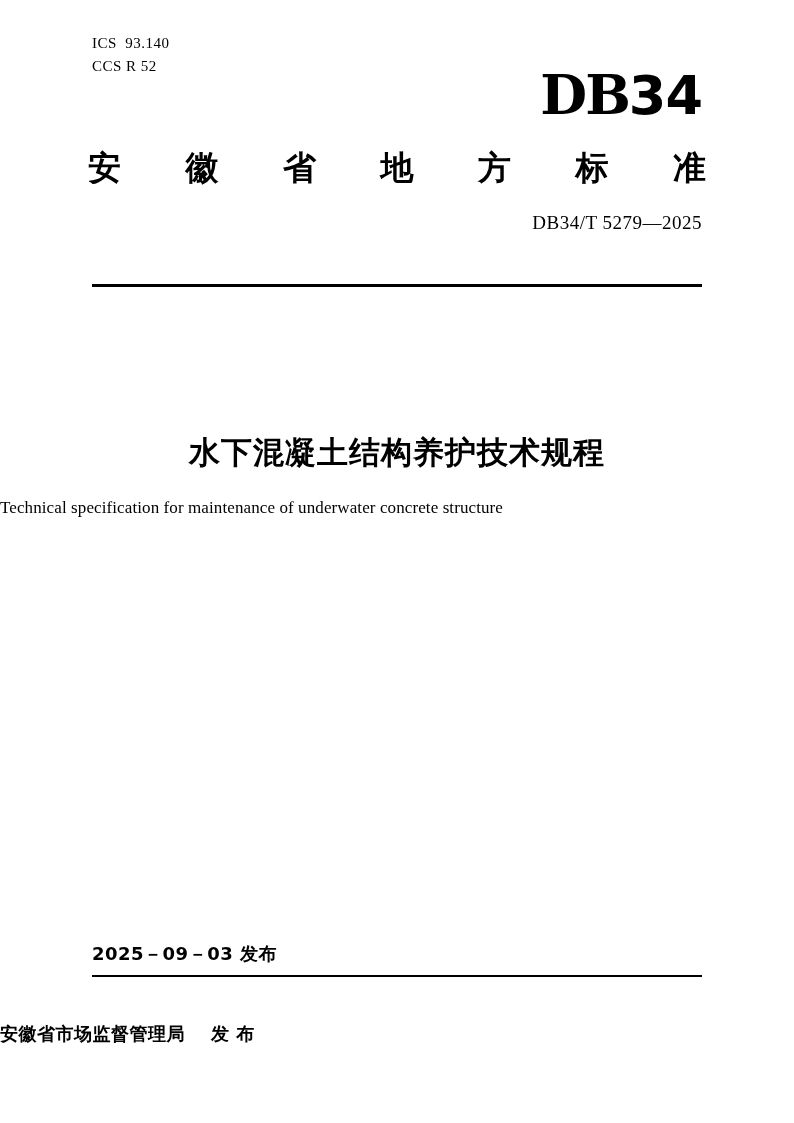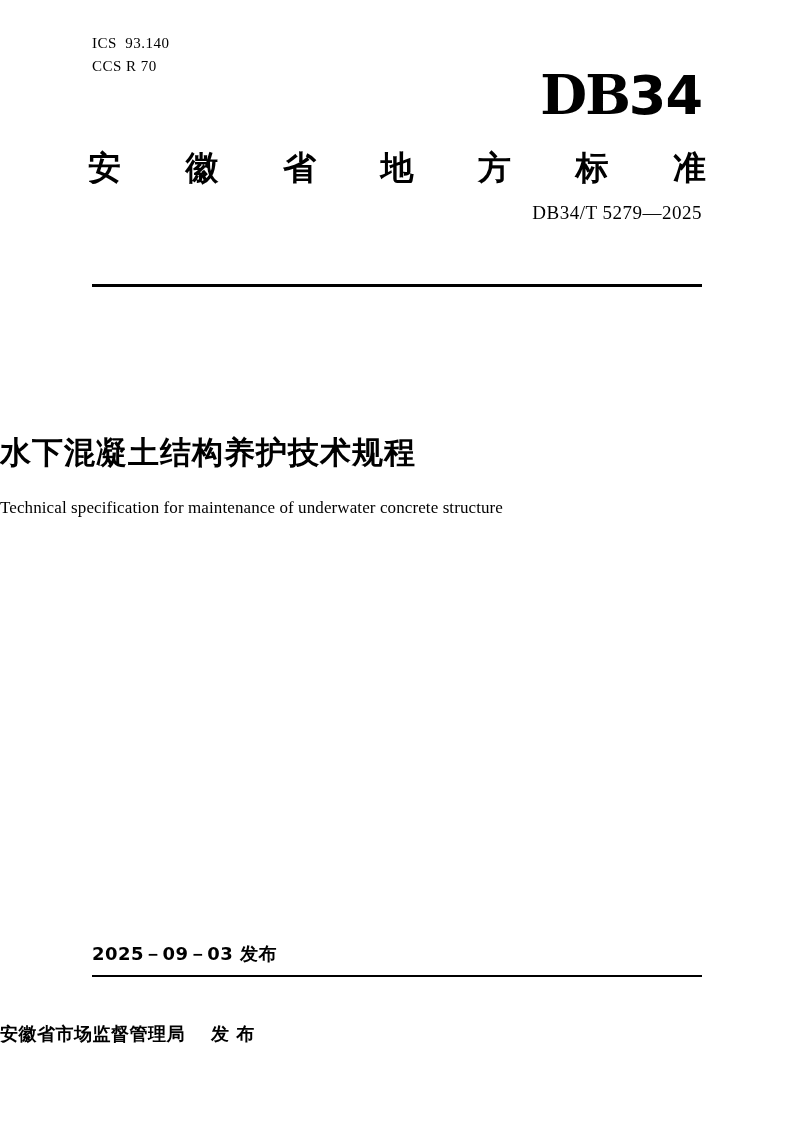--- a/index.html
+++ b/index.html
@@ -59,21 +59,21 @@
     display: flex;
     justify-content: space-between;
     padding: 0 8px;
   }
   .prov-title span { display: inline-block; }
 
   
   .std-no {
     position: absolute;
     right: 92px;
-    top: 202px;
+    top: 212px;
     font-family: "Liberation Serif", serif;
     font-size: 19px;
     letter-spacing: 0.5px;
     white-space: pre;
   }
 
   
   .rule {
     position: absolute;
     left: 92px;
@@ -82,20 +82,21 @@
     height: 3px;
     background: #000;
   }
 
   
   .cn-title {
     position: absolute;
     left: 0;
     right: 0;
     top: 432px;
+    text-align: center;
     font-family: "DejaVu Sans", sans-serif;
     font-weight: bold;
     font-size: 31px;
     letter-spacing: 1px;
   }
   .en-title {
     position: absolute;
     left: 0;
     right: 0;
     top: 498px;
@@ -139,21 +140,21 @@
   }
   .issuer .gap { display: inline-block; width: 26px; }
 </style>
 </head>
 <body>
 
 <div class="page">
 
   <div class="codes">
     <div>ICS  93.140</div>
-    <div>CCS R 70</div>
+    <div>CCS R 52</div>
   </div>
 
   <div class="db-logo"><span class="db">DB</span><span>34</span></div>
 
   <div class="prov-title">
     <span>安</span>
     <span>徽</span>
     <span>省</span>
     <span>地</span>
     <span>方</span>

